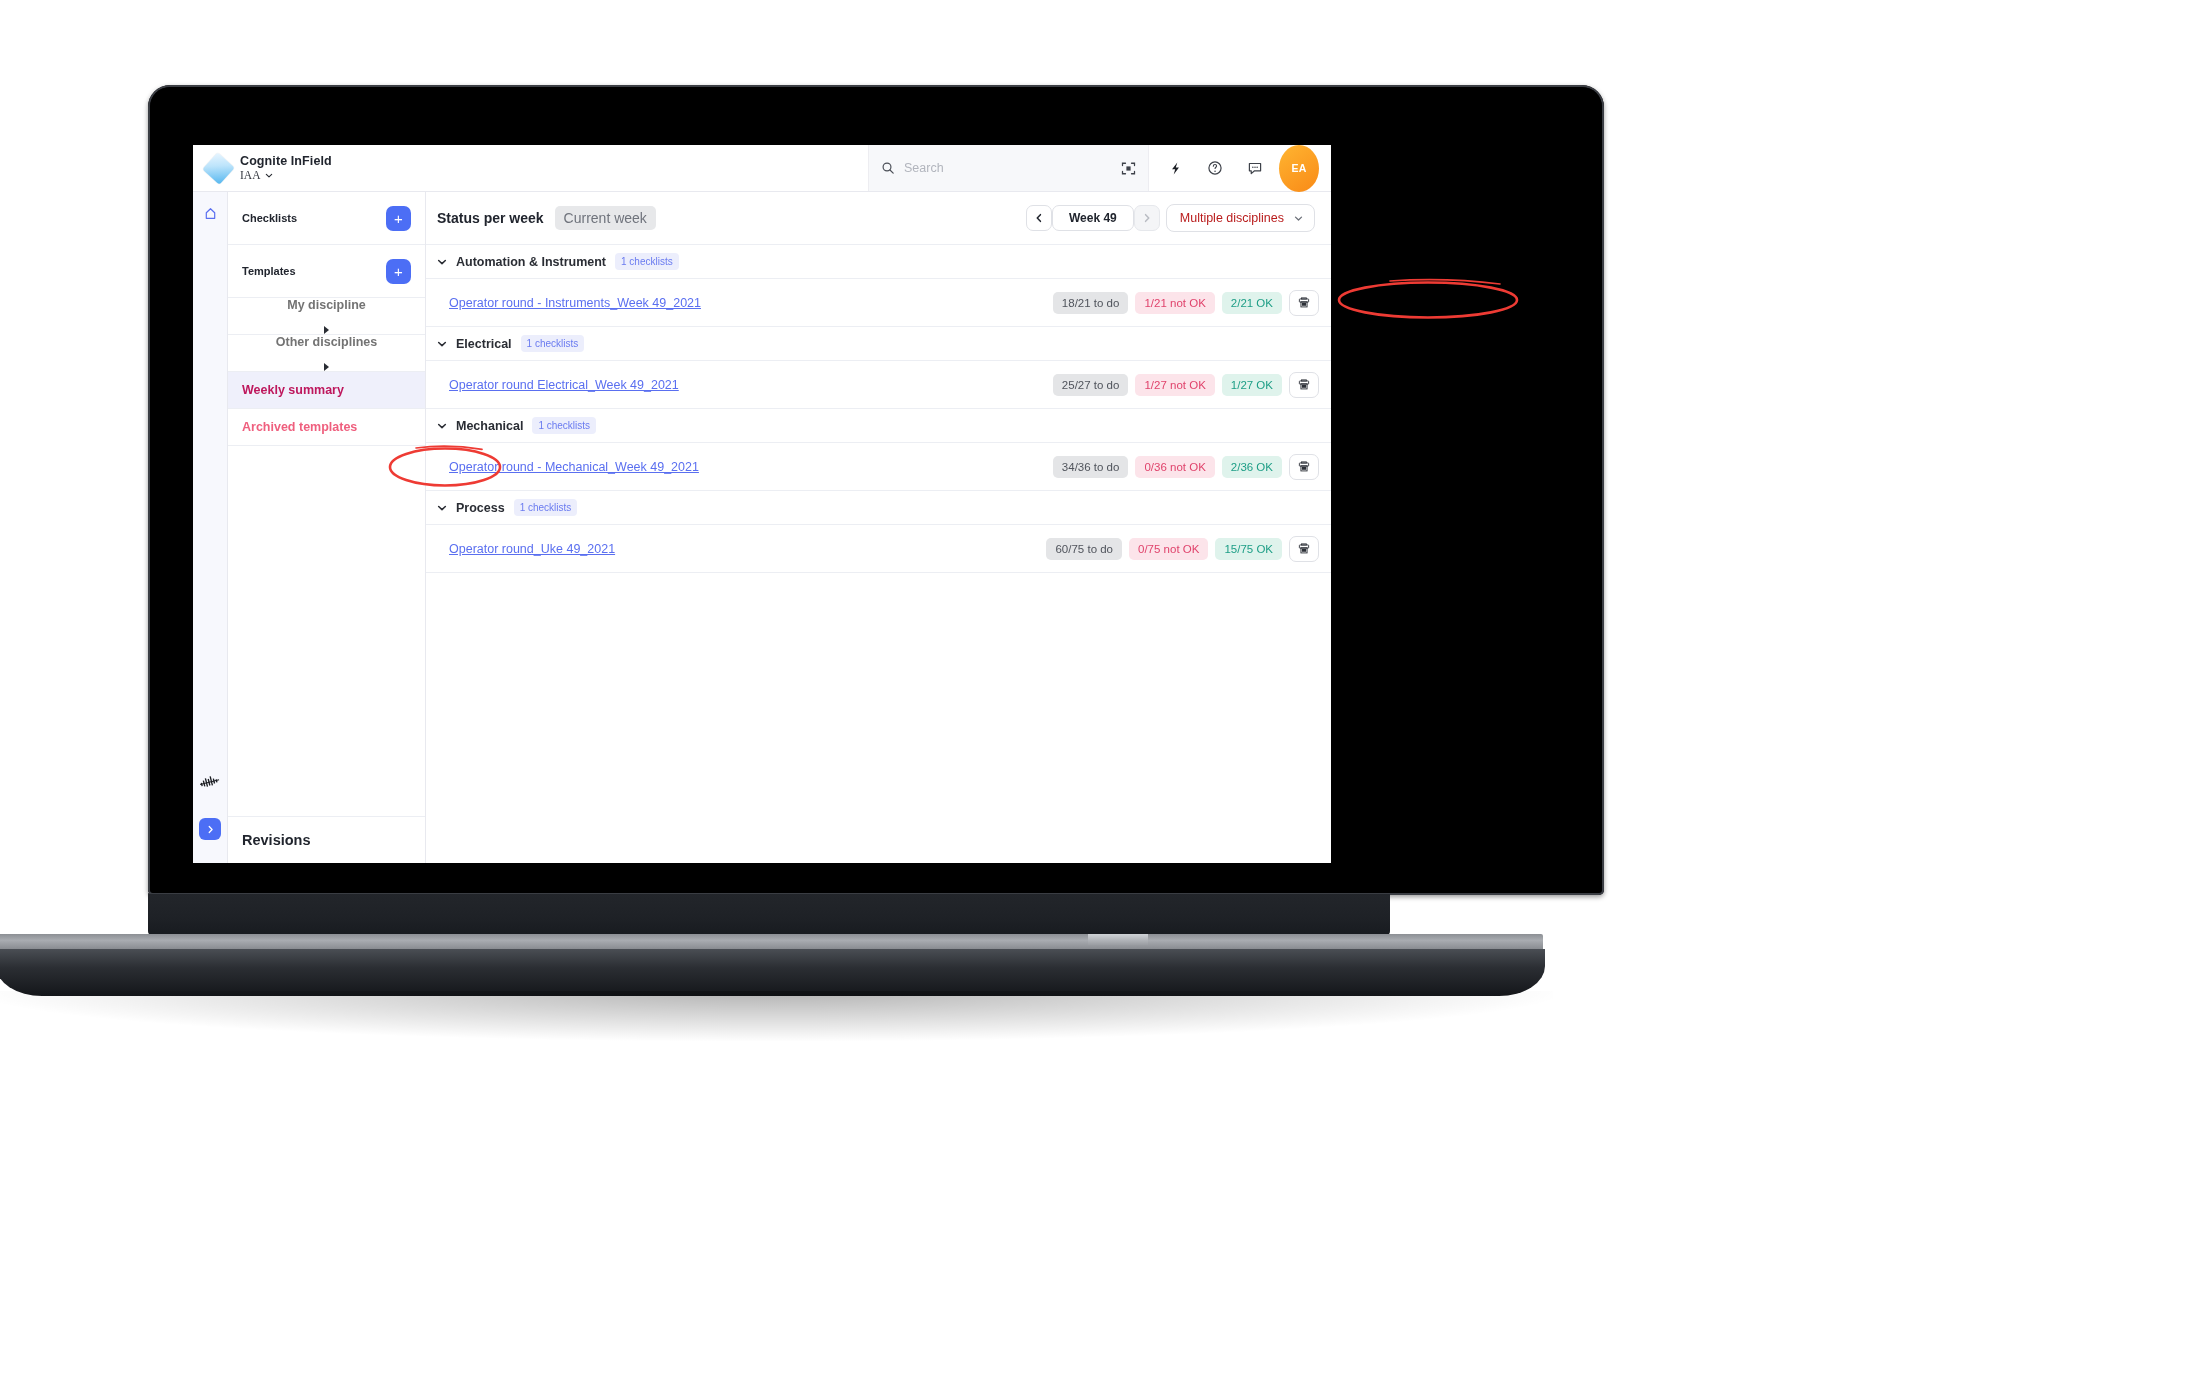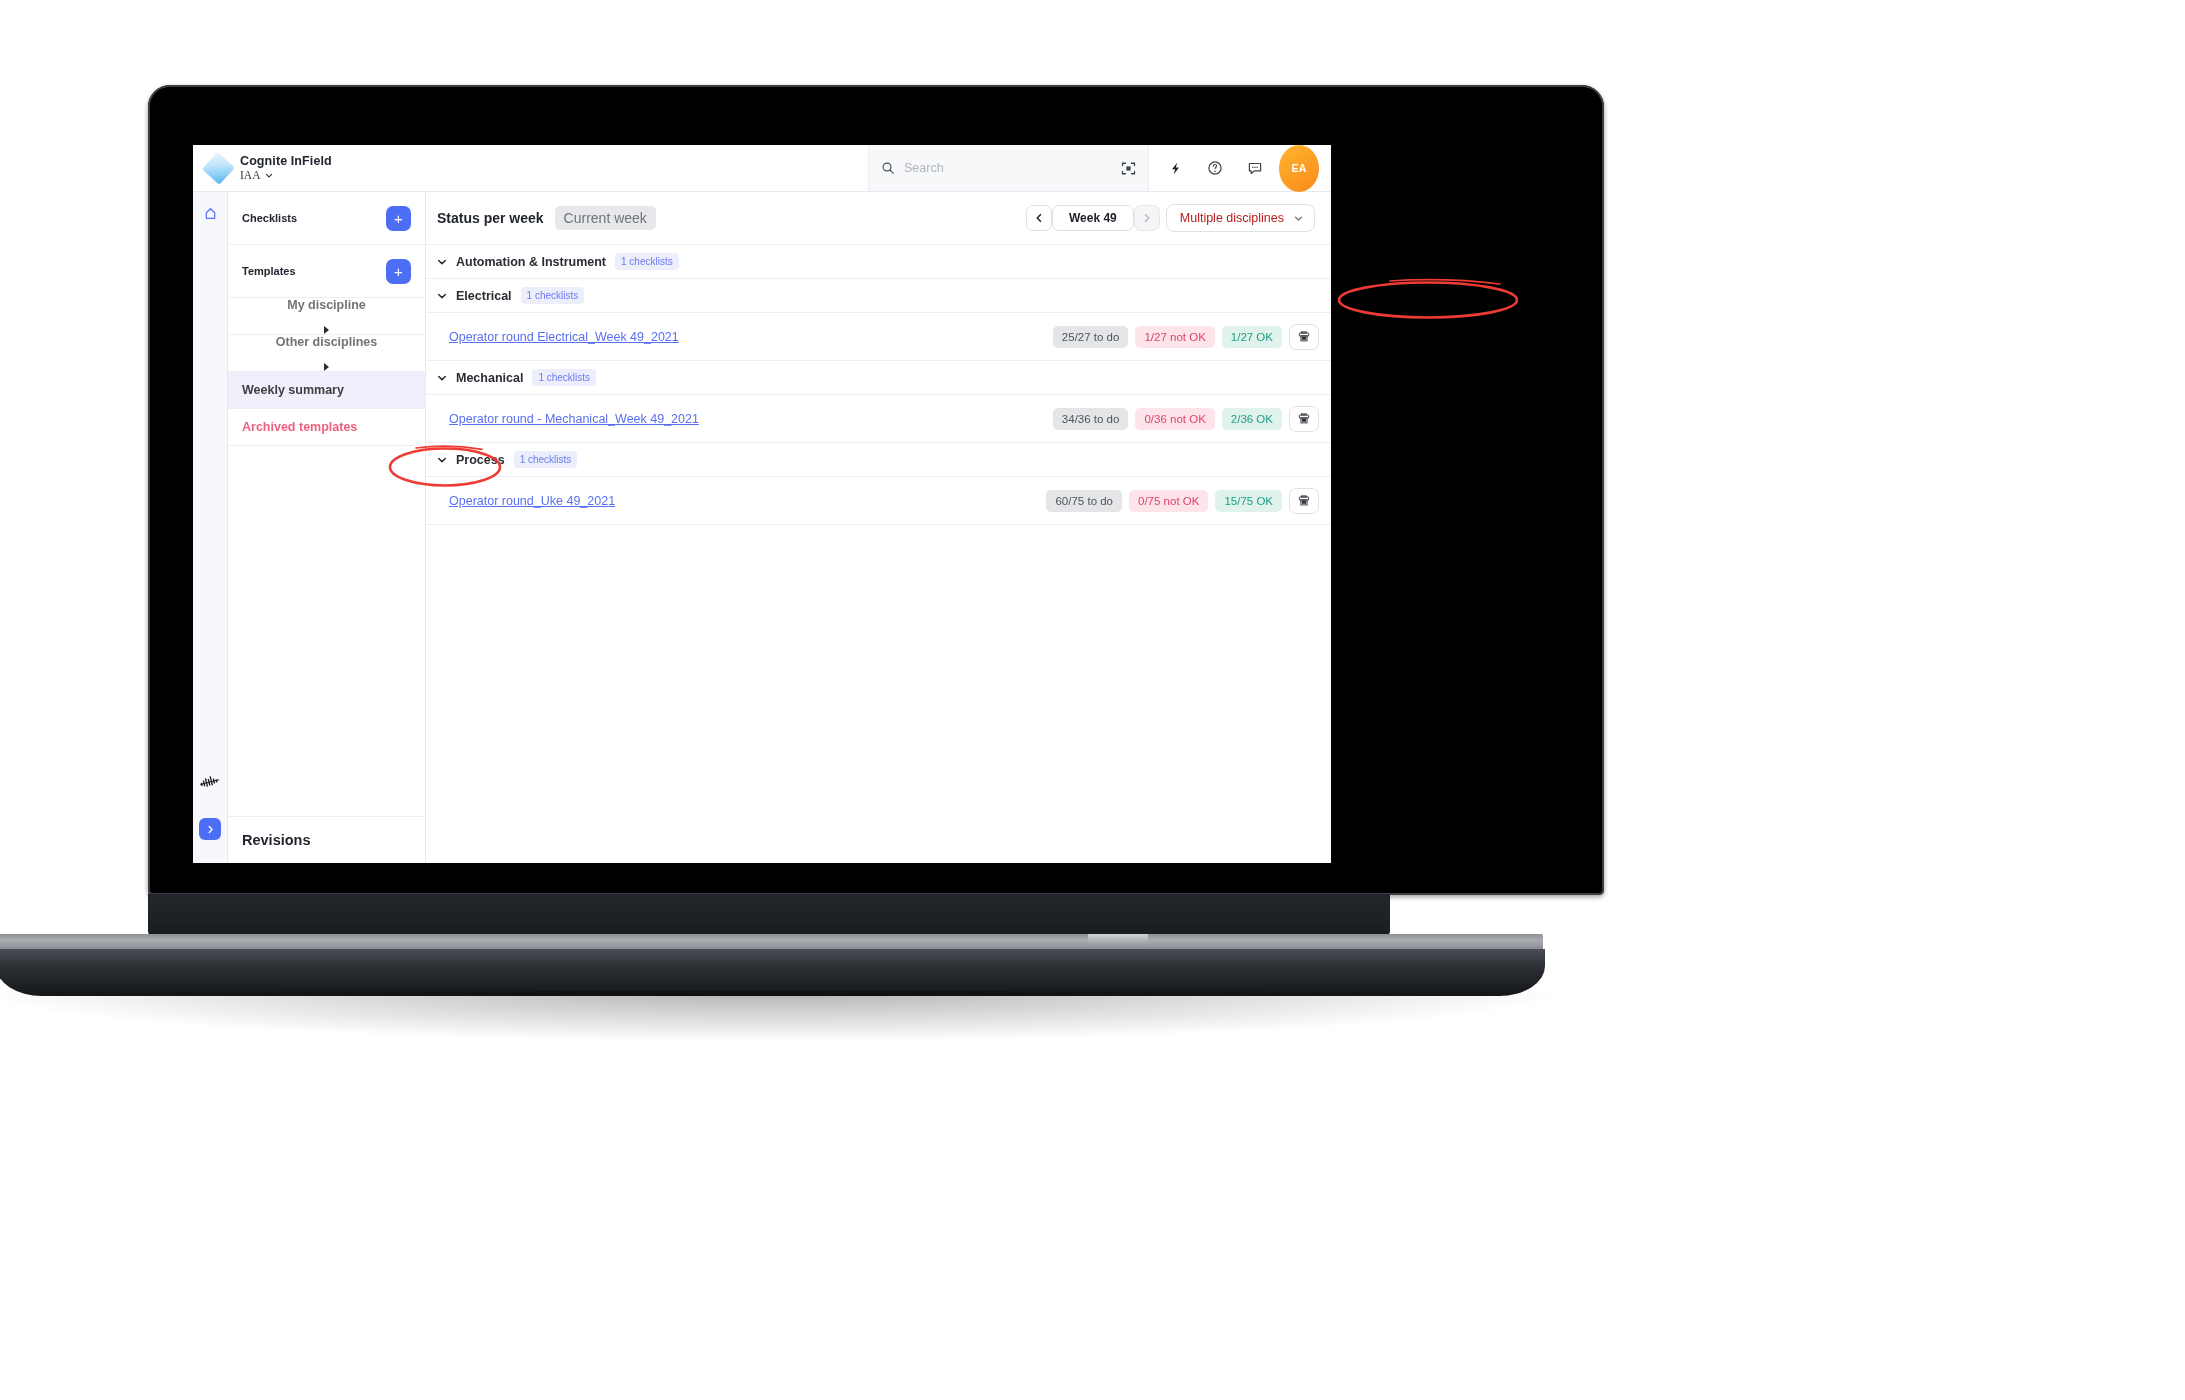--- a/index.html
+++ b/index.html
@@ -150,21 +150,21 @@
     font-size: 15px; line-height: 1; font-weight: 400;
     border: none;
   }
   .navitem {
     height: 37px; padding: 0 14px;
     display: flex; align-items: center; justify-content: space-between;
     border-bottom: 1px solid #eceef3;
     font-size: 12.5px; font-weight: 700;
   }
   .navitem.c-indigo { color: #737373; flex-direction: column; }
-  .navitem.c-teal   { color: #404040; }
+  .navitem.c-teal   { color: #be185d; }
   .navitem.c-pink   { color: #ef5f7e; }
   .navitem.selected { background: #eff0fb; }
   .tri { width: 0; height: 0; border-left: 5px solid #2a2d34; border-top: 4px solid transparent; border-bottom: 4px solid transparent; }
   .side-fill { flex: 1 1 auto; border-bottom: 1px solid #eceef3; }
   .side-rev { height: 46px; padding: 0 14px; display: flex; align-items: center; }
   .side-rev h2 { font-size: 14.5px; font-weight: 700; color: #21252e; }
 
   
   .main { flex: 1 1 auto; background: #fff; display: flex; flex-direction: column; }
   .main-head {
@@ -401,20 +401,38 @@
 
         <div class="list" id="group-list">
             <div class="grouphead">
               <span class="ic">
                 <svg viewBox="0 0 12 12" width="10" height="10">
                   <path d="M2 4.2 L6 8 L10 4.2" fill="none" stroke="#2a2d34" stroke-width="1.8" stroke-linecap="round" stroke-linejoin="round"></path>
                 </svg>
               </span>
               <span class="gname">Automation &amp; Instrument</span>
               <span class="badge-cl">1 checklists</span>
+            </div>
+            <div class="row">
+              <a class="rowlink" href="#">Operator round - Instruments_Week 49_2021</a>
+              <div class="row-right">
+                <span class="st todo">18/21 to do</span>
+                <span class="st notok">1/21 not OK</span>
+                <span class="st ok">2/21 OK</span>
+                <button class="pdfbtn">
+                  <span class="ic">
+                    <svg viewBox="0 0 20 20" width="14" height="14">
+                      <rect x="3.4" y="4.2" width="13.2" height="4.6" rx=".8" fill="none" stroke="#2c3037" stroke-width="1.3"></rect>
+                      <rect x="5.6" y="8.2" width="8.8" height="7.4" fill="none" stroke="#2c3037" stroke-width="1.3"></rect>
+                      <rect x="6.9" y="9.6" width="6.2" height="4.4" fill="#2c3037"></rect>
+                      <rect x="6.4" y="2.6" width="7.2" height="1.8" fill="none" stroke="#2c3037" stroke-width="1.1"></rect>
+                    </svg>
+                  </span>
+                </button>
+              </div>
             </div>
             <div class="grouphead">
               <span class="ic">
                 <svg viewBox="0 0 12 12" width="10" height="10">
                   <path d="M2 4.2 L6 8 L10 4.2" fill="none" stroke="#2a2d34" stroke-width="1.8" stroke-linecap="round" stroke-linejoin="round"></path>
                 </svg>
               </span>
               <span class="gname">Electrical</span>
               <span class="badge-cl">1 checklists</span>
             </div>

